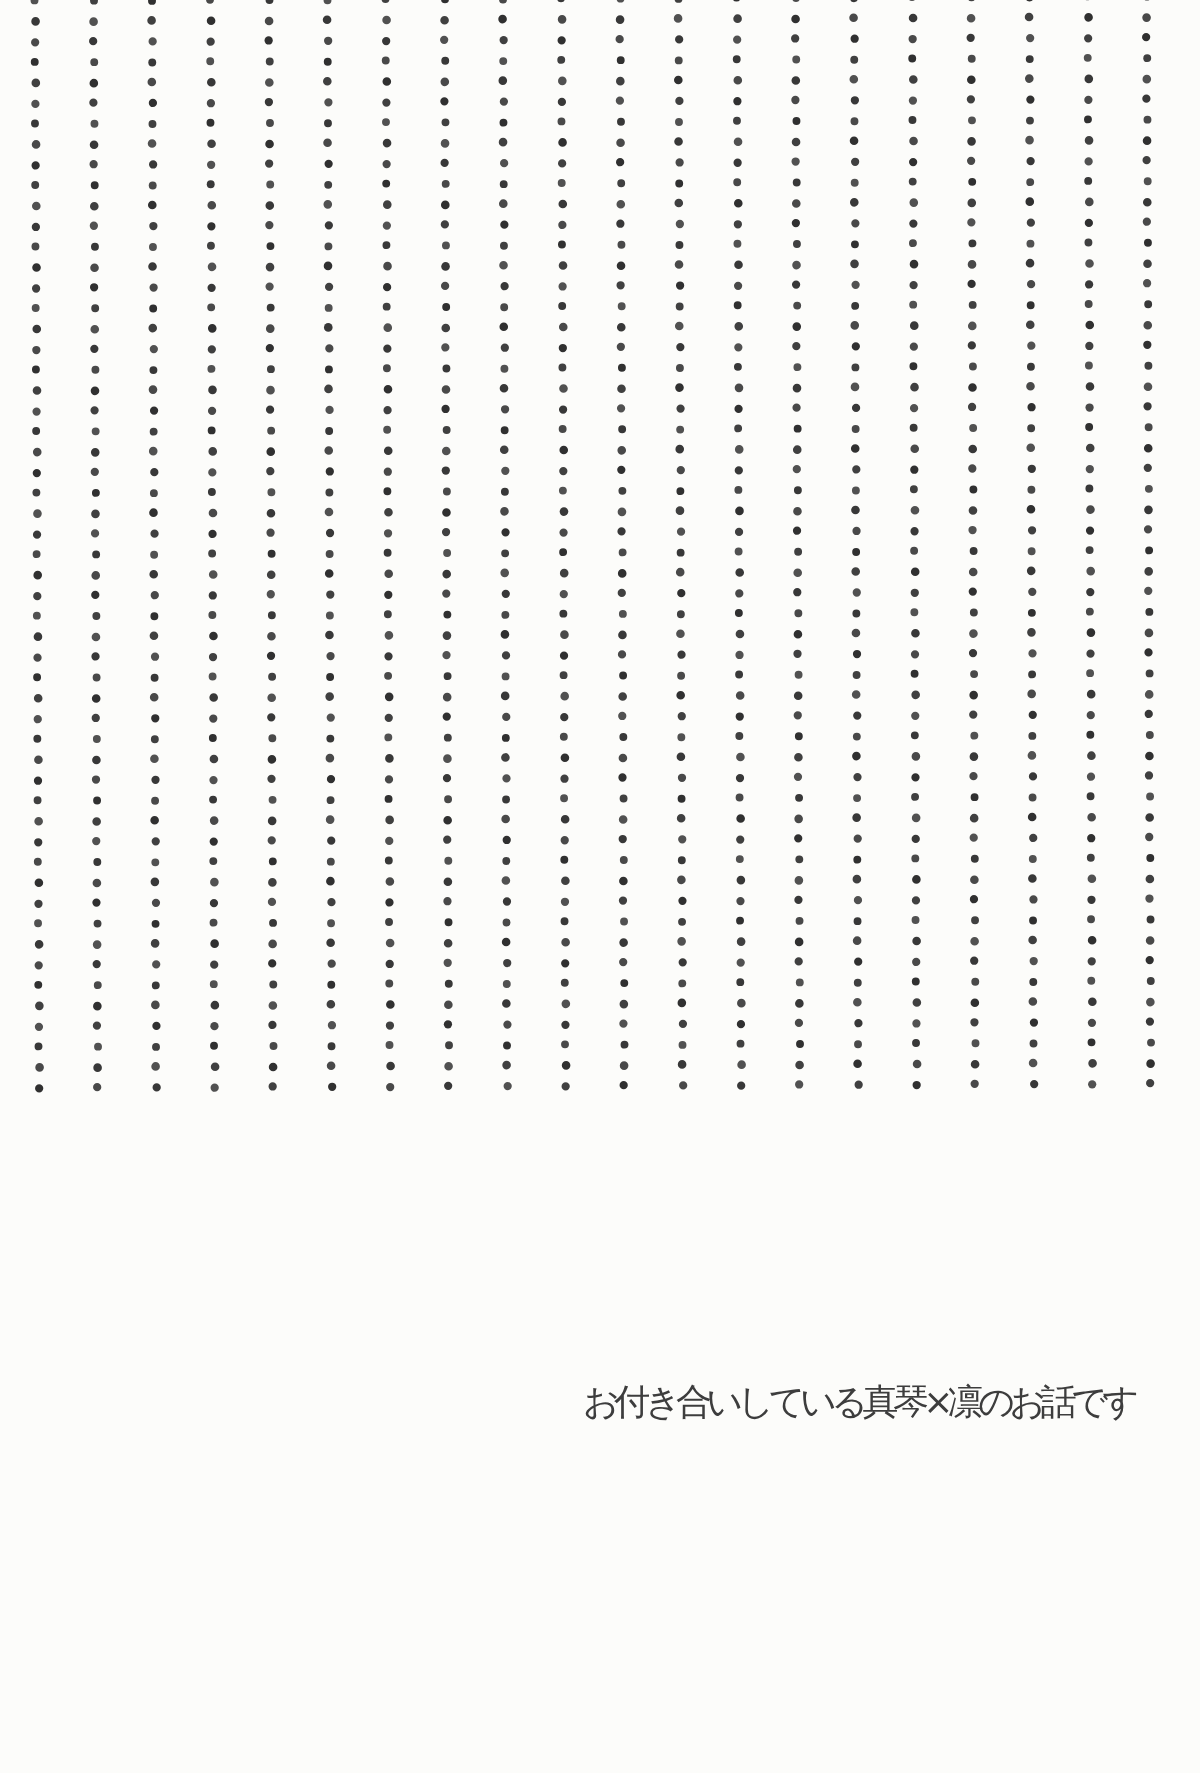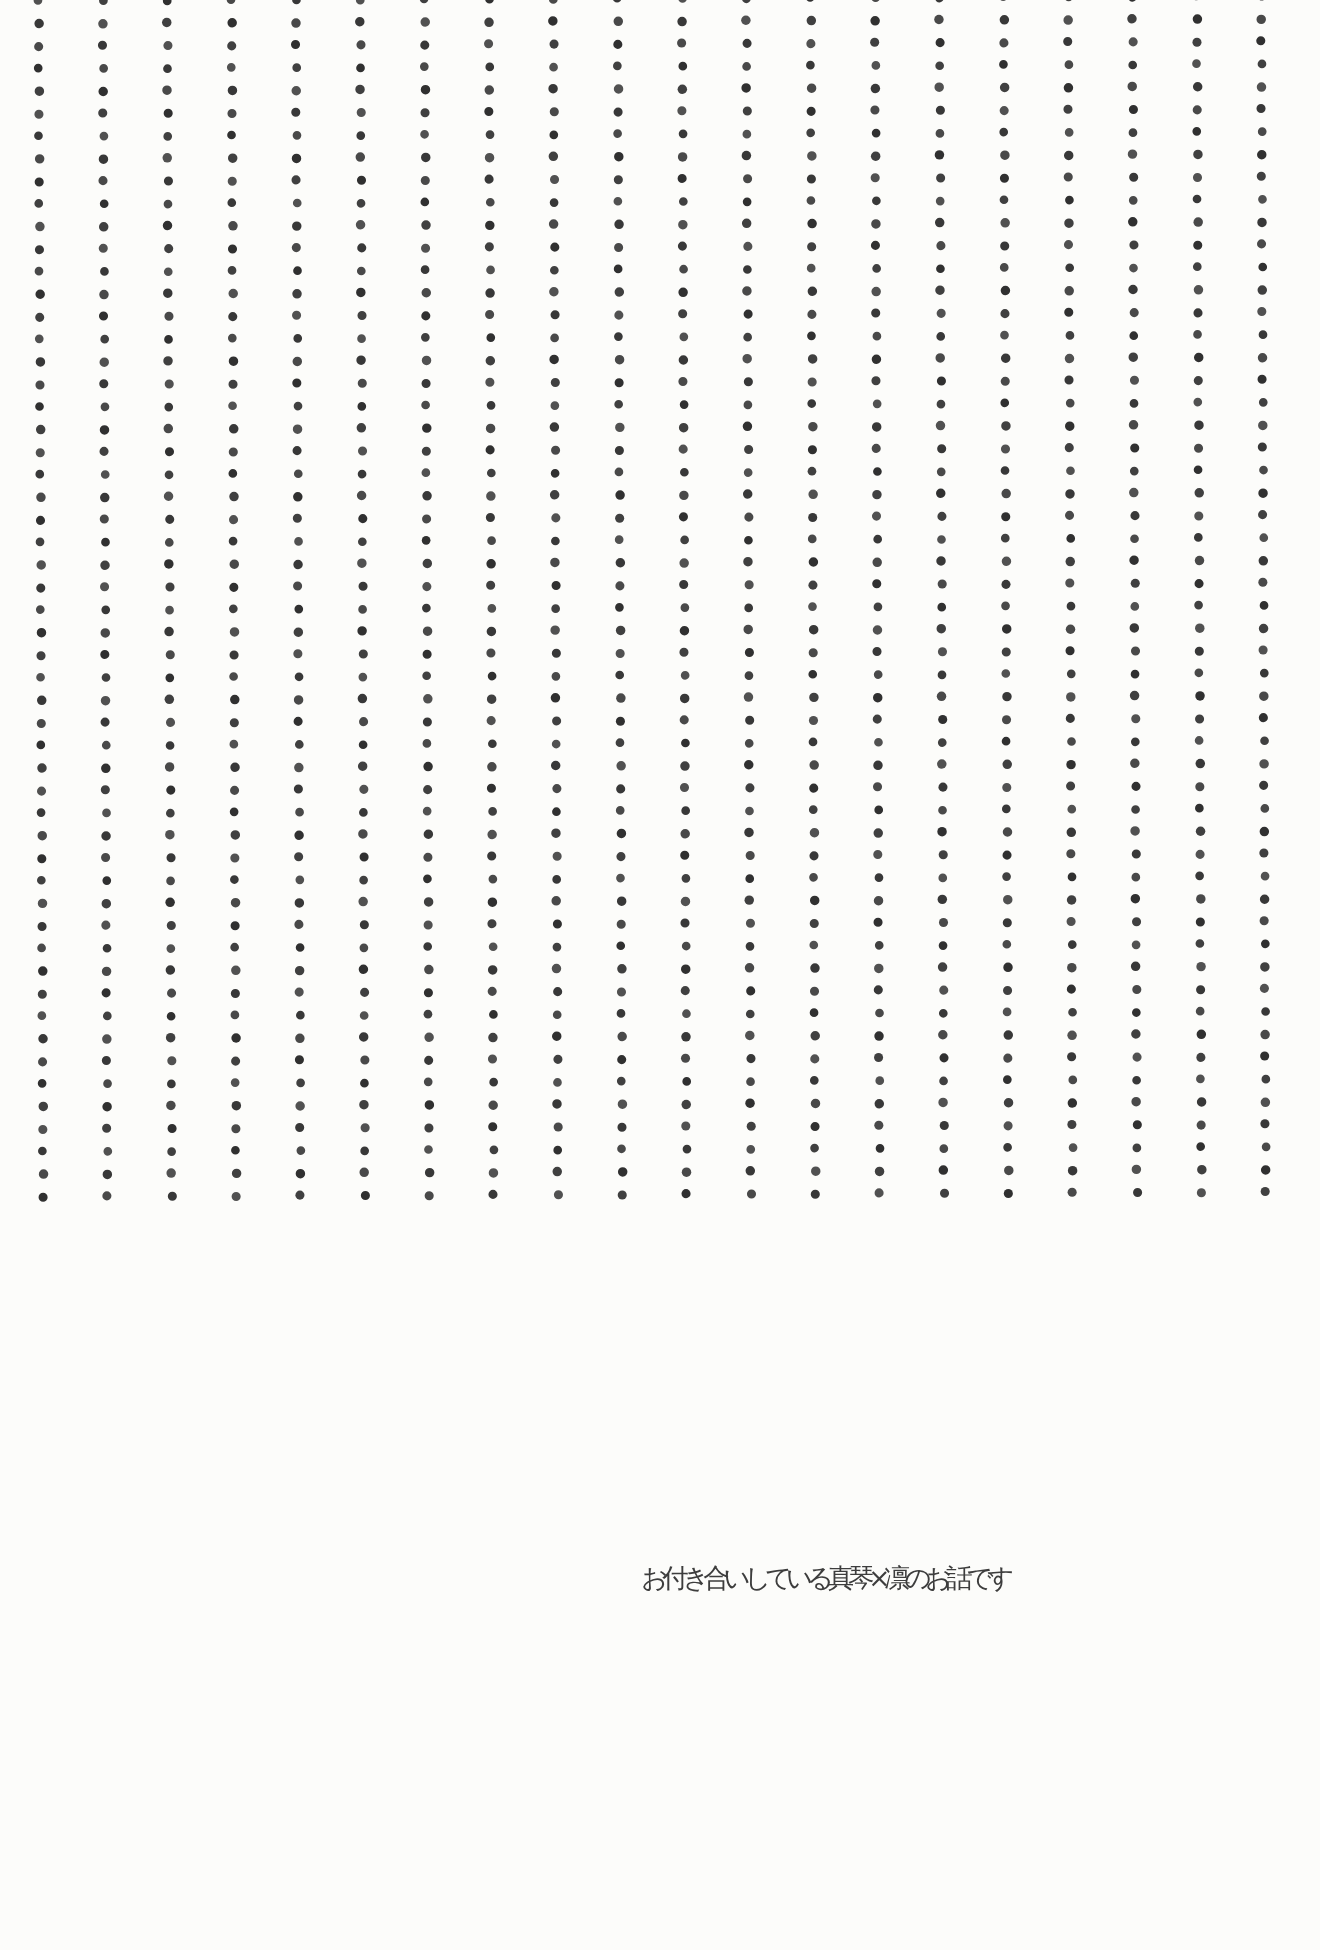--- a/index.html
+++ b/index.html
@@ -18,22 +18,22 @@
     position: absolute;
     left: 0;
     top: 0;
     width: 1200px;
     height: 1773px;
     display: block;
   }
   .caption {
     position: absolute;
     left: 583px;
-    top: 1421px;
-    font-size: 24px;
+    top: 1380px;
+    font-size: 36px;
     line-height: 1.2;
     letter-spacing: -5.6px;
     white-space: nowrap;
     color: #3d3d3d;
   }
 </style>
 </head>
 <body>
 
 <div class="page" style="background: rgb(252, 252, 250);">

